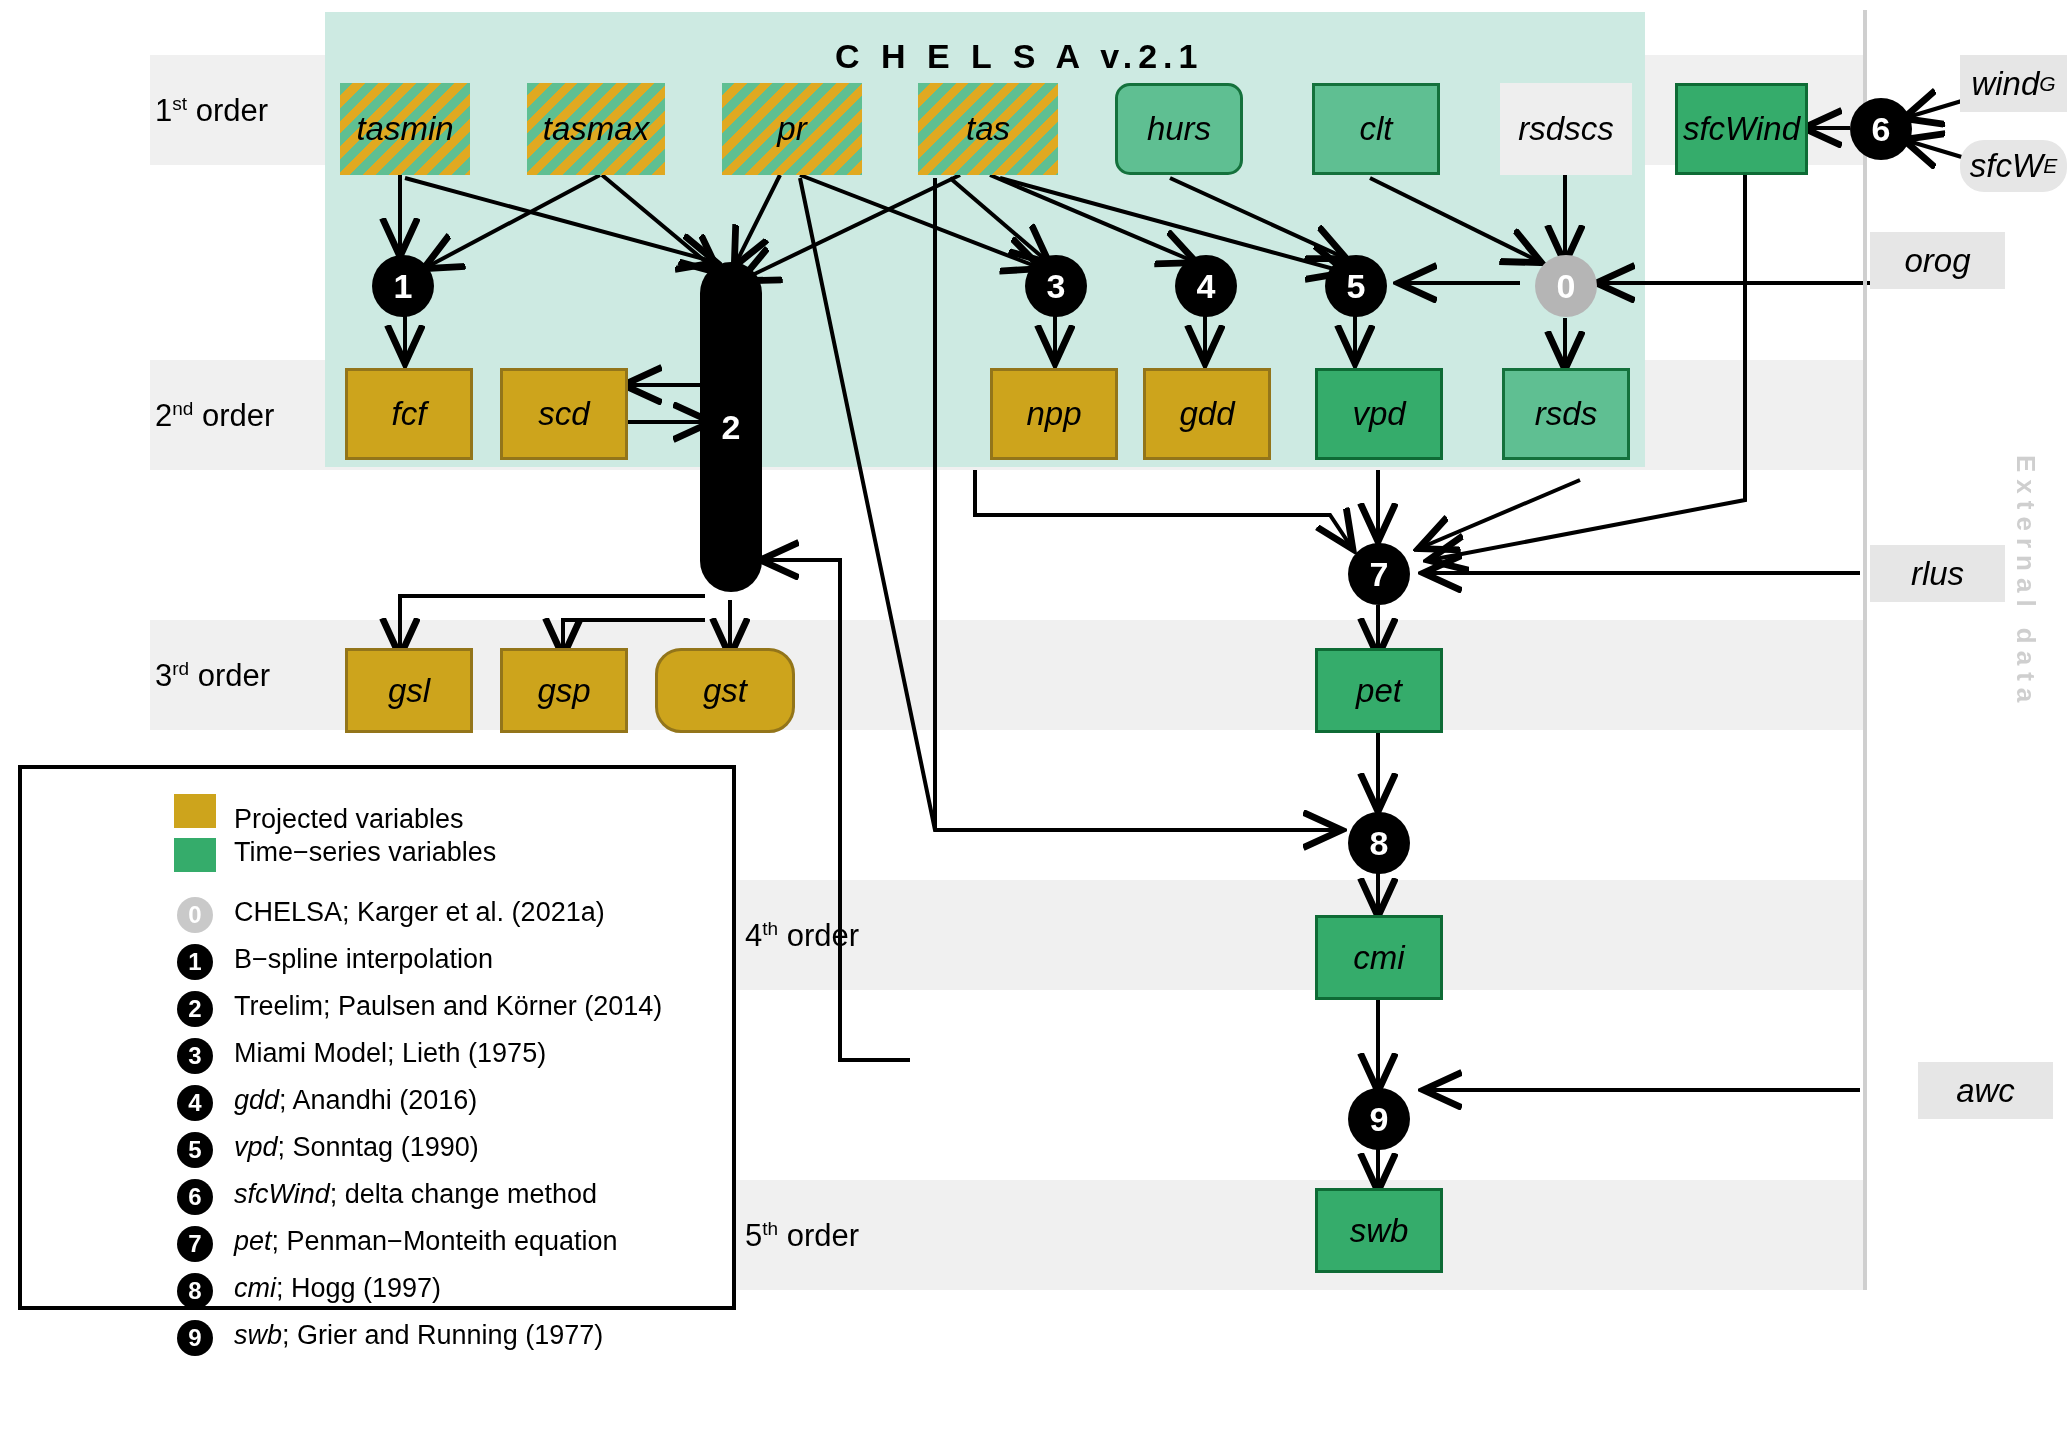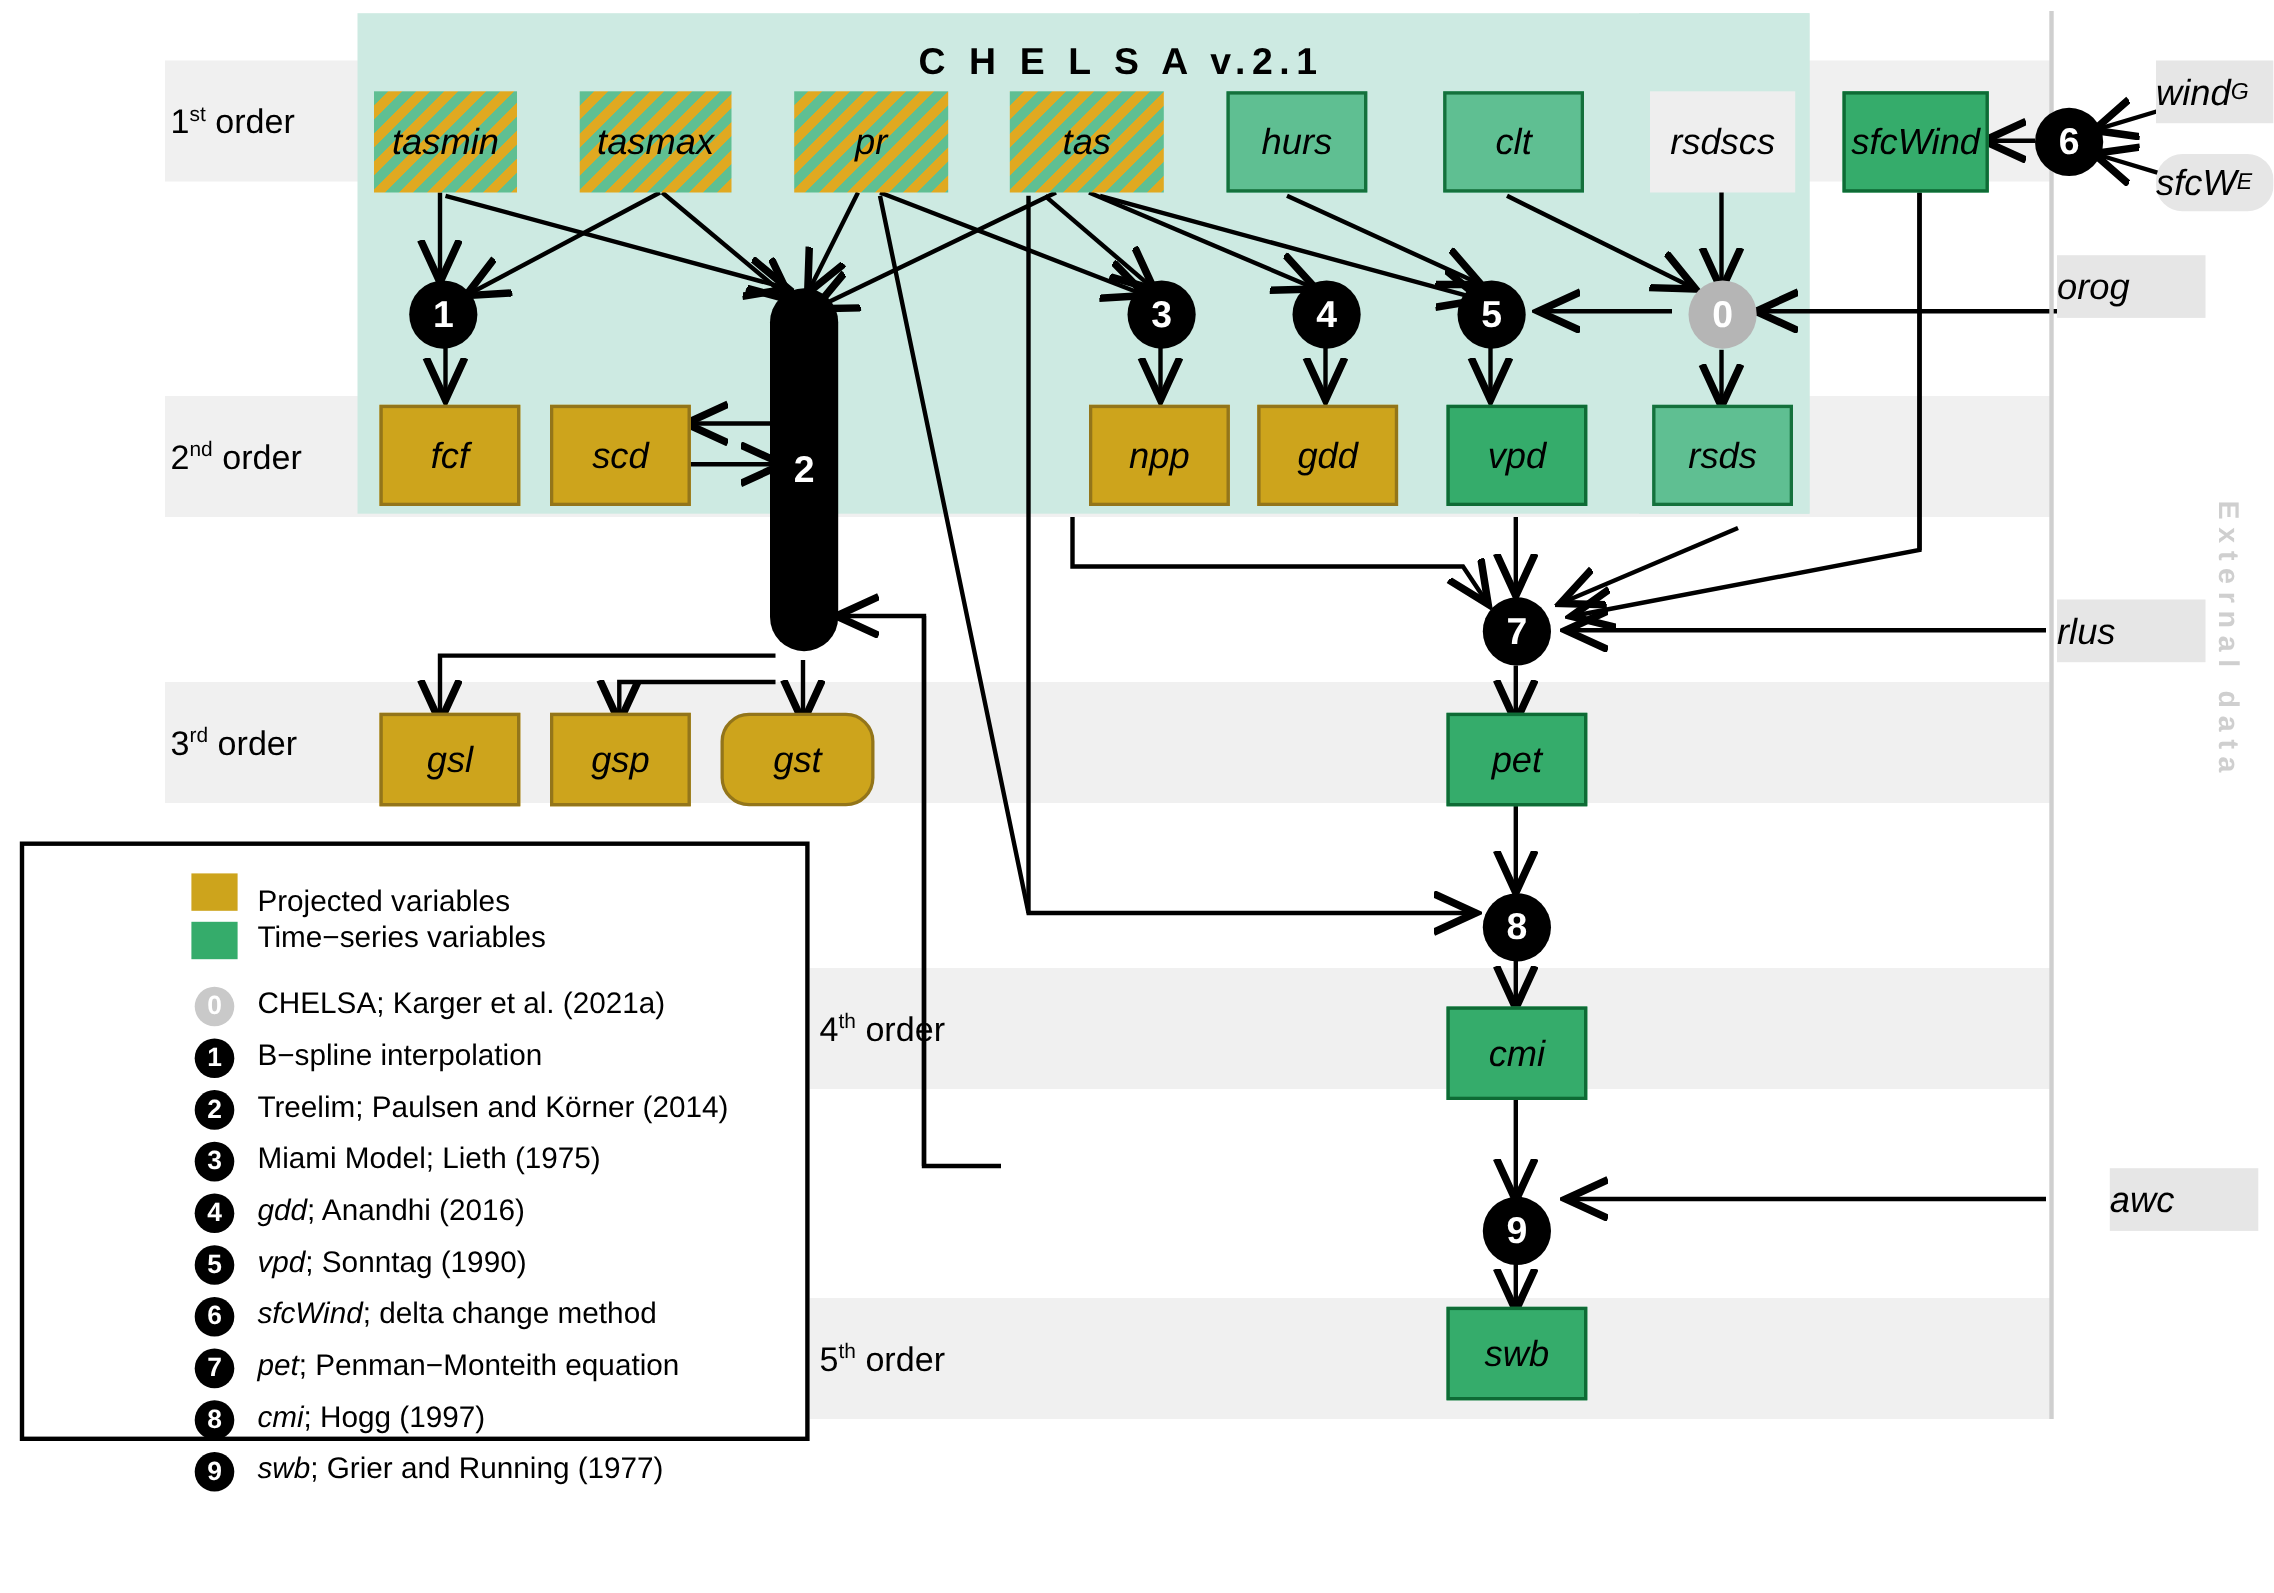--- a/index.html
+++ b/index.html
@@ -12,21 +12,21 @@
   .order-label{position:absolute;color:#000;font-size:31px;white-space:nowrap;}
   .order-label sup{font-size:19px;}
   .vbox{position:absolute;display:flex;align-items:center;justify-content:center;
         font-style:italic;font-size:33px;color:#000;box-sizing:border-box;}
   .v-gold{background:#cda41c;border:3px solid #93751a;}
   .v-green{background:#35ac6b;border:3px solid #0e6b35;}
   .v-greenlight{background:#5fbf92;border:3px solid #14713c;}
   .v-plain{background:#eeeeee;border:none;}
   .v-hatch{border:none;background:
       repeating-linear-gradient(135deg,#5fbf92 0 9px,#e0a921 9px 18px); text-align: center;}
-  .ext{position:absolute;display:flex;align-items:center;justify-content:flex-start;
+  .ext{position:absolute;display:flex;align-items:center;justify-content:center;
        background:#e6e6e6;font-style:italic;font-size:33px;color:#000;}
   .ext sub{font-size:21px;font-style:italic;}
   .node{position:absolute;border-radius:50%;background:#000;color:#fff;
         display:flex;align-items:center;justify-content:center;
         font-weight:bold;font-size:34px;}
   .node.grey{background:#b5b5b5;}
   .capsule{position:absolute;background:#000;border-radius:40px;color:#fff;
            display:flex;align-items:center;justify-content:center;
            font-weight:bold;font-size:34px;}
   .extdata-text{position:absolute;color:#cfcfcf;font-size:26px;font-weight:bold;
@@ -169,21 +169,21 @@
   </div>
   <div class="order-label" style="left:745px;top:1218px;">
     <span>5</span><sup>th</sup>
     <span>order</span>
   </div>
 
   <div class="vbox v-hatch" style="left:340px;top:83px;width:130px;height:92px;">tasmin</div>
   <div class="vbox v-hatch" style="left:527px;top:83px;width:138px;height:92px;font-style:italic;">tasmax</div>
   <div class="vbox v-hatch" style="left:722px;top:83px;width:140px;height:92px;">pr</div>
   <div class="vbox v-hatch" style="left:918px;top:83px;width:140px;height:92px;">tas</div>
-  <div class="vbox v-greenlight" style="left:1115px;top:83px;width:128px;height:92px;">hurs</div>
+  <div class="vbox v-greenlight" style="left:1115px;top:83px;width:128px;height:92px;border-radius:15px;">hurs</div>
   <div class="vbox v-greenlight" style="left:1312px;top:83px;width:128px;height:92px;">clt</div>
   <div class="vbox v-plain" style="left:1500px;top:83px;width:132px;height:92px;">rsdscs</div>
   <div class="vbox v-green" style="left:1675px;top:83px;width:133px;height:92px;">sfcWind</div>
 
   <div class="ext" style="left:1960px;top:55px;width:107px;height:57px;">
     <span>wind</span>
       <sub>G</sub>
   </div>
   <div class="ext" style="left:1960px;top:140px;width:107px;height:52px;border-radius:24px;">
     <span>sfcW</span>

